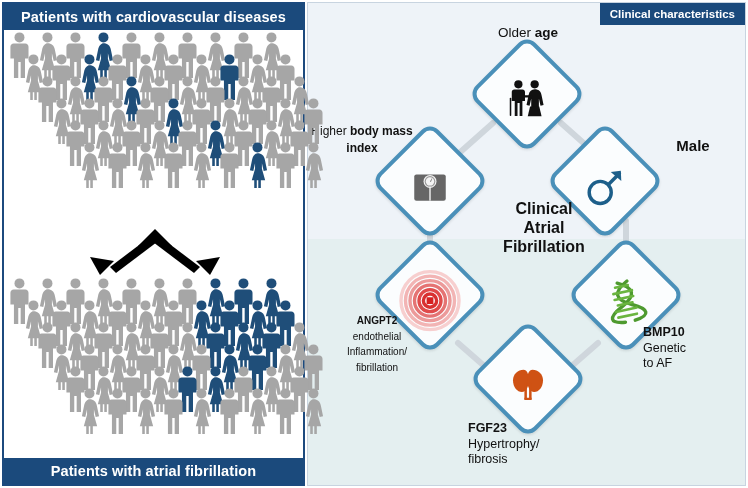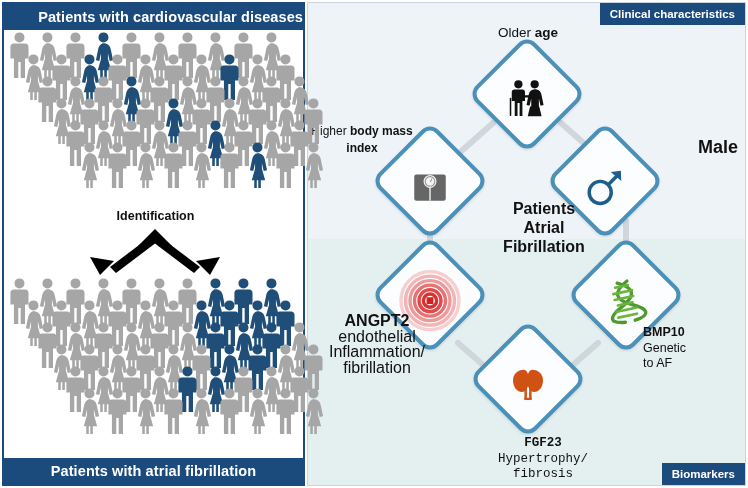--- a/index.html
+++ b/index.html
@@ -20,21 +20,21 @@
   .left-panel {
     position:absolute; left:2px; top:2px; width:303px; height:484px;
     border:2px solid #1c4a7e; background:#ffffff;
   }
   .panel-banner {
     position:absolute; left:0; width:100%;
     background:#1b4a7c; color:#ffffff;
     font-size:14.5px; font-weight:bold; letter-spacing:.1px;
     text-align:center; line-height:26px; height:26px;
   }
-  .banner-top { top:0;text-align:right; }
+  .banner-top { top:0; }
   .banner-bottom { bottom:0;margin-top:46px; }
 
   .crowd {
     position:absolute; left:0; width:100%;
   }
   .crowd-top { top:28px; height:178px; }
   .crowd-bottom { top:274px; height:184px; }
 
   .person { position:absolute; }
   .person svg { display:block; }
@@ -93,24 +93,24 @@
   }
 
   
   .links { position:absolute; left:0; top:0; width:439px; height:484px; z-index:2; }
 
   
   .lbl { position:absolute; color:#111; z-index:7; }
   .lbl .hd { font-weight:bold; }
   .lbl-age { left:140px; top:22px; width:160px; text-align:center; font-size:13.5px; }
   .lbl-bmi { left:0px; top:120px; width:108px; text-align:center; font-size:12px; line-height:17px; }
-  .lbl-male { left:340px; top:134px; width:90px; text-align:right; font-size:18px; font-weight:bold; }
-  .lbl-angpt2 { left:6px; top:310px; width:126px; text-align:center; font-size:16px; line-height:15.5px; }
+  .lbl-male { left:340px; top:134px; width:90px; text-align:center; font-size:15px; font-weight:bold; }
+  .lbl-angpt2 { left:6px; top:310px; width:126px; text-align:center; font-size:10px; line-height:15.5px; }
   .lbl-bmp10 { left:335px; top:322px; width:104px; text-align:left; font-size:12.5px; line-height:15.5px; }
-  .lbl-fgf23 { left:160px; top:433px; width:150px; text-align:center; font-size:12.5px; line-height:15.5px;font-family:Liberation Mono, monospace; }
+  .lbl-fgf23 { left:160px; top:418px; width:150px; font-size:12.5px; line-height:15.5px; }
 </style>
 </head>
 <body>
 
 <div id="figure">
 
   <div class="left-panel">
 
     <div class="panel-banner banner-top">Patients with cardiovascular diseases</div>
 
@@ -604,21 +604,20 @@
             <g fill="#a6a6a6">
               <circle cx="8.5" cy="4" r="3.7"></circle>
               <path d="M8.5 8.4c3.1 0 4.9 1.7 5.5 4.7l1.6 7.8-2.5.6-1.3-5.8v4.1l2.4 8.6H4.3l2.4-8.6v-4.1l-1.3 5.8-2.5-.6 1.6-7.8c.6-3 2.5-4.7 4-4.7z"></path>
               <path d="M6.1 25.4h1.9V34H6.1zM9.1 25.4H11V34H9.1z"></path>
             </g>
           </svg>
         </div>
       </div>
 
     <div class="ident-wrap">
-      <div class="ident-label">Identification</div>
       <svg width="303" height="72" viewBox="0 0 303 72">
         <g fill="#000">
           <polygon points="151,20 168,37 163,42 151,30 139,42 134,37"></polygon>
           <polygon points="151,24 196,58 190,64 145,30"></polygon>
           <polygon points="151,24 106,58 112,64 157,30"></polygon>
           <polygon points="86,48 110,52 96,66"></polygon>
           <polygon points="216,48 192,52 206,66"></polygon>
         </g>
       </svg>
     </div>
@@ -1223,21 +1222,21 @@
             <path d="M28.5 9C24.9 9 23.2 13.3 23.2 19.4c0 6.6 2.6 12 6.9 12 4.8 0 8.9-5.1 8.9-11.8C39 13.2 34 9 28.5 9z"></path>
             <rect x="20.4" y="22" width="2.5" height="17" rx="1"></rect>
             <rect x="25.1" y="22" width="2.5" height="17" rx="1"></rect>
             <path d="M20.4 37h7.2v2.4h-7.2z"></path>
           </g>
         </svg>
       </div>
     </div>
 
     <div class="center-title" style="left:161px; top:196px;">
-      <div>Patients</div>
+      <div>Clinical</div>
       <div>Atrial</div>
       <div>Fibrillation</div>
     </div>
 
     <div class="lbl lbl-age">
       <span>Older </span><span class="hd">age</span>
     </div>
 
     <div class="lbl lbl-bmi">
       <span>Higher </span><span class="hd">body mass index</span>
@@ -1258,15 +1257,14 @@
       <div>to AF</div>
     </div>
 
     <div class="lbl lbl-fgf23">
       <div class="hd">FGF23</div>
       <div>Hypertrophy/</div>
       <div>fibrosis</div>
     </div>
 
     <div class="corner-banner banner-clinical">Clinical characteristics</div>
-    <div class="corner-banner banner-biomarkers">Biomarkers</div>
   </div>
 </div>
 
 </body></html>

